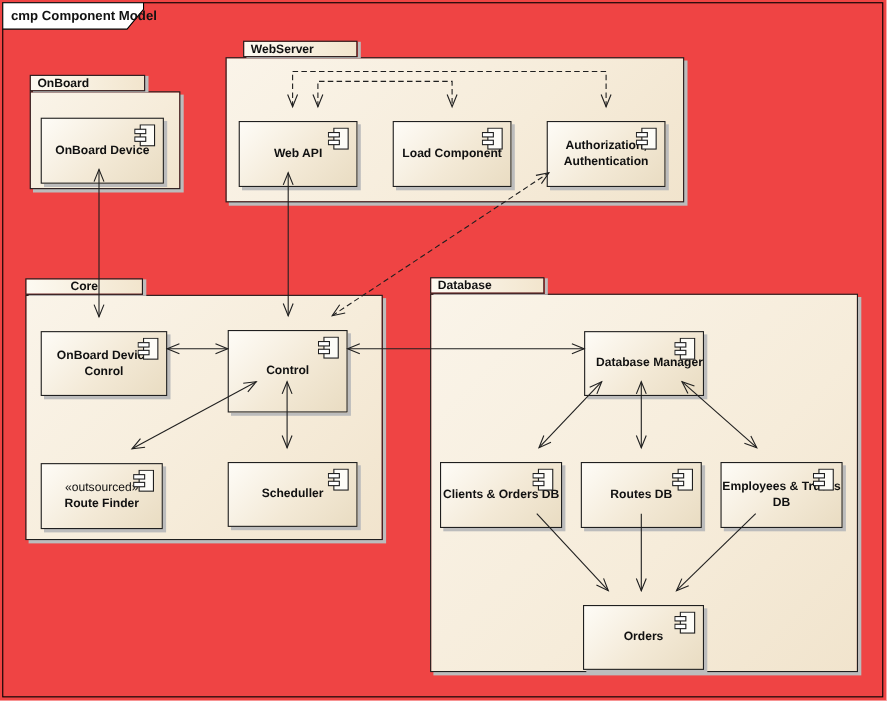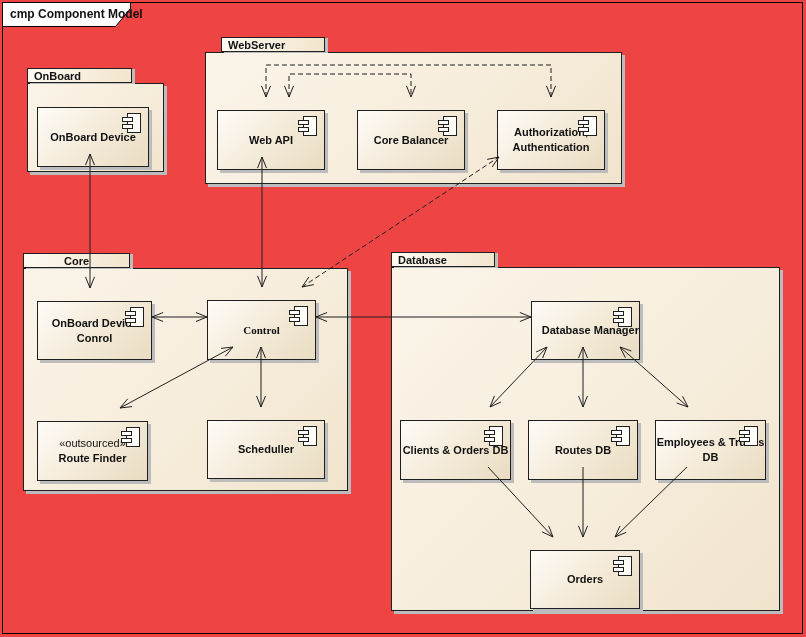--- a/index.html
+++ b/index.html
@@ -83,21 +83,21 @@
         </svg></span>
     <div>Web API</div>
   </div>
 
   <div class="comp" style="left:357px;top:97px;width:108px;height:60px;">
     <span class="comp-icon"><svg width="20" height="21" viewBox="0 0 20 21">
           <rect x="5.5" y="0.5" width="13" height="19" fill="#fdfcf7" stroke="#1f1f1f"></rect>
           <rect x="0.5" y="4.5" width="10" height="4" fill="#fff" stroke="#1f1f1f"></rect>
           <rect x="0.5" y="11.5" width="10" height="4" fill="#fff" stroke="#1f1f1f"></rect>
         </svg></span>
-    <div>Core Balancer</div>
+    <div>Load Component</div>
   </div>
 
   <div class="comp" style="left:497px;top:97px;width:108px;height:60px;">
     <span class="comp-icon"><svg width="20" height="21" viewBox="0 0 20 21">
           <rect x="5.5" y="0.5" width="13" height="19" fill="#fdfcf7" stroke="#1f1f1f"></rect>
           <rect x="0.5" y="4.5" width="10" height="4" fill="#fff" stroke="#1f1f1f"></rect>
           <rect x="0.5" y="11.5" width="10" height="4" fill="#fff" stroke="#1f1f1f"></rect>
         </svg></span>
     <div>Authorization,</div>
     <div>Authentication</div>
@@ -106,21 +106,21 @@
   <div class="comp" style="left:37px;top:288px;width:115px;height:59px;">
     <span class="comp-icon"><svg width="20" height="21" viewBox="0 0 20 21">
           <rect x="5.5" y="0.5" width="13" height="19" fill="#fdfcf7" stroke="#1f1f1f"></rect>
           <rect x="0.5" y="4.5" width="10" height="4" fill="#fff" stroke="#1f1f1f"></rect>
           <rect x="0.5" y="11.5" width="10" height="4" fill="#fff" stroke="#1f1f1f"></rect>
         </svg></span>
     <div>OnBoard Device</div>
     <div>Conrol</div>
   </div>
 
-  <div class="comp" style="left:207px;top:287px;width:109px;height:60px;font-family:Liberation Serif, serif;">
+  <div class="comp" style="left:207px;top:287px;width:109px;height:75px;">
     <span class="comp-icon"><svg width="20" height="21" viewBox="0 0 20 21">
           <rect x="5.5" y="0.5" width="13" height="19" fill="#fdfcf7" stroke="#1f1f1f"></rect>
           <rect x="0.5" y="4.5" width="10" height="4" fill="#fff" stroke="#1f1f1f"></rect>
           <rect x="0.5" y="11.5" width="10" height="4" fill="#fff" stroke="#1f1f1f"></rect>
         </svg></span>
     <div>Control</div>
   </div>
 
   <div class="comp" style="left:37px;top:408px;width:111px;height:60px;">
     <span class="comp-icon"><svg width="20" height="21" viewBox="0 0 20 21">

